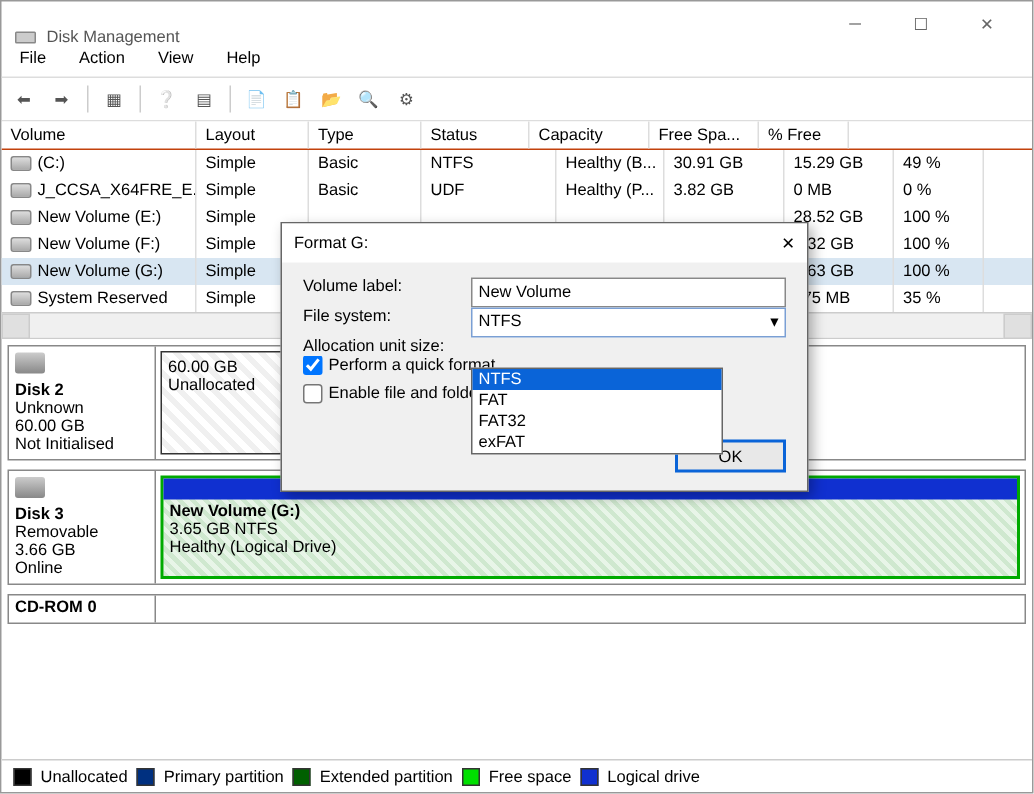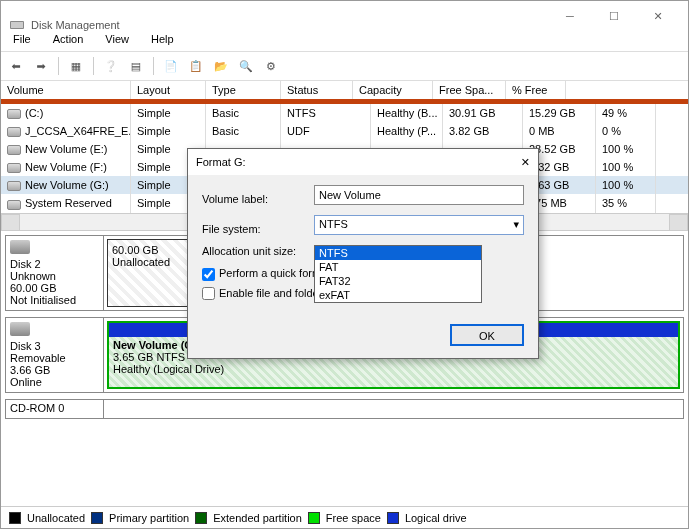--- a/index.html
+++ b/index.html
@@ -7,45 +7,45 @@
 .titlebar{height:30px;display:flex;align-items:flex-end;padding:0 8px;color:#555}
 .titlebar .icon{width:16px;height:16px;margin-right:6px;display:inline-block}
 .titlebar .spacer{flex:1}
 .winbtn{width:44px;height:30px;display:flex;align-items:center;justify-content:center;color:#666}
 .menubar{height:20px;display:flex;padding:0 4px;gap:6px}
 .menubar span{padding:2px 8px}
 .toolbar{height:30px;display:flex;align-items:center;padding:0 4px;gap:3px;border-top:1px solid #ddd;border-bottom:1px solid #ddd}
 .tbtn{width:22px;height:22px;display:flex;align-items:center;justify-content:center;color:#555}
 .tsep{width:1px;height:18px;background:#ccc;margin:0 3px}
 .grid{border-bottom:1px solid #ccc}
-.ghead{display:flex;background:#fff;border-bottom:5px solid #c2410c}
+.ghead{display:flex;background:#fff;border-bottom:1px solid #c2410c}
 .ghead>div,.grow>div{padding:3px 6px;border-right:1px solid #ddd;white-space:nowrap;overflow:hidden}
 .grow{display:flex}
 .grow.sel{background:#d8e6f2}
 .c-vol{width:130px}.c-lay{width:75px}.c-typ{width:75px}.c-fs{width:90px}.c-sta{width:72px}.c-cap{width:80px}.c-fre{width:73px}.c-pct{width:60px}
 .volicon{display:inline-block;width:14px;height:10px;border:1px solid #888;border-radius:2px;background:linear-gradient(#ddd,#aaa);margin-right:4px;vertical-align:middle}
 .hscroll{height:17px;background:#f0f0f0;border-top:1px solid #ccc;position:relative}
 .hscroll::before,.hscroll::after{content:"";position:absolute;width:17px;height:15px;top:0;background:#e0e0e0;border:1px solid #ccc}
 .hscroll::before{left:0}.hscroll::after{right:0}
 .disks{padding:4px;overflow:hidden}
 .diskrow{display:flex;border:1px solid #888;margin-bottom:6px;background:#fff}
 .diskhdr{width:98px;border-right:1px solid #888;padding:4px;font-size:11px}
-.diskhdr b{font-weight:400}
+.diskhdr b{font-weight:700}
 .diskbody{flex:1;padding:3px;display:flex;gap:3px;position:relative}
 .part{border:1px solid #333;padding:4px;position:relative;font-size:11px}
 .part.unalloc{background:repeating-linear-gradient(45deg,#fff,#fff 4px,#f0f0f0 4px,#f0f0f0 8px)}
 .part.ntfs{border:2px solid #0a0;background:repeating-linear-gradient(45deg,#cfe8cf,#cfe8cf 3px,#e8f5e8 3px,#e8f5e8 6px)}
 .bluetop{height:14px;background:#1030d0;margin:-4px -4px 2px -4px}
 .legend{position:absolute;bottom:0;left:0;right:0;height:22px;border-top:1px solid #ccc;display:flex;align-items:center;padding:0 8px;gap:6px;background:#fff;font-size:11px}
 .swatch{width:12px;height:12px;display:inline-block;border:1px solid #333}
 .dialog{position:absolute;left:186px;top:147px;width:352px;background:#f0f0f0;border:1px solid #666;box-shadow:3px 3px 8px rgba(0,0,0,.3);z-index:10}
 .dtitle{height:26px;display:flex;align-items:center;padding:0 8px;background:#fff}
 .dtitle .spacer{flex:1}
 .dbody{padding:10px 14px}
-.frow{display:flex;align-items:flex-end;margin-bottom:10px}
+.frow{display:flex;align-items:flex-start;}
 .flabel{width:112px}
 .finput{flex:1;border:1px solid #888;background:#fff;padding:2px 4px;height:20px}
 .fselect{flex:1;border:1px solid #7a9fd4;background:#fff;padding:2px 4px;height:20px;position:relative}
 .fselect::after{content:"▾";position:absolute;right:4px;top:2px}
 .dropdown{position:absolute;left:126px;top:96px;width:168px;border:1px solid #666;background:#fff;z-index:20}
 .dropdown div{padding:1px 4px}
 .dropdown .sel{background:#0a64d8;color:#fff}
 .chk{margin-bottom:6px}
 .chk input{margin-right:4px;vertical-align:middle}
 .dbtns{display:flex;justify-content:flex-end;gap:10px;padding:8px 14px 12px}

